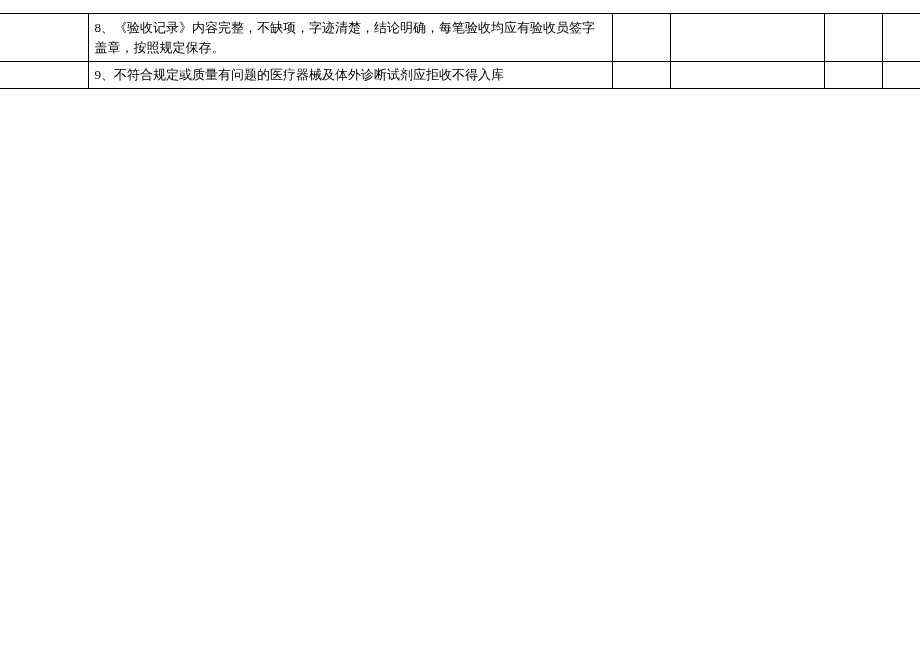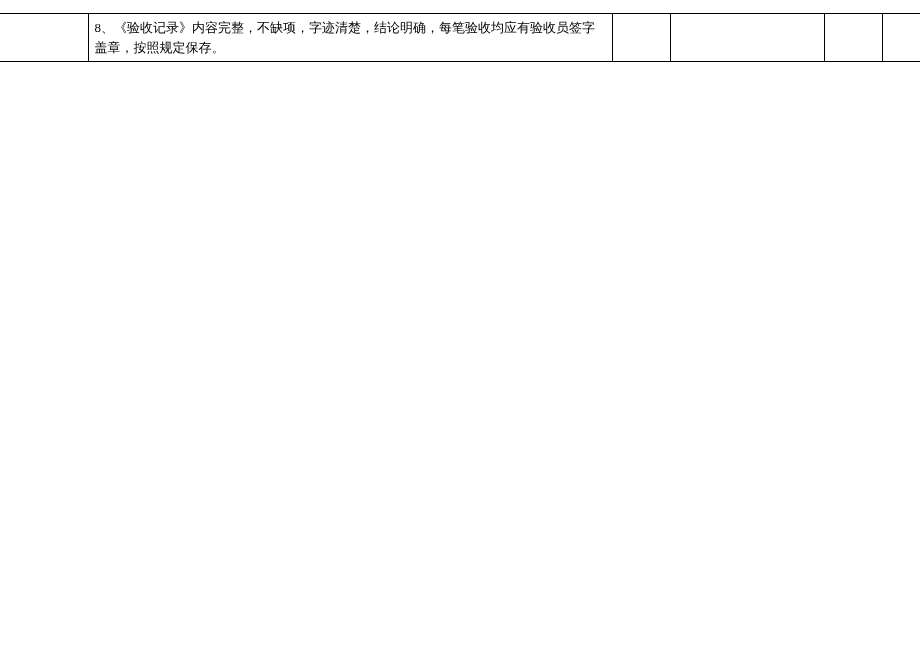--- a/index.html
+++ b/index.html
@@ -55,14 +55,22 @@
 <table class="table-fragment">
   <tbody>
       <tr class="row-8">
     <td class="col-first"></td>
     <td class="col-content">8、《验收记录》内容完整，不缺项，字迹清楚，结论明确，每笔验收均应有验收员签字盖章，按照规定保存。</td>
     <td class="col-3"></td>
     <td class="col-4"></td>
     <td class="col-5"></td>
     <td class="col-6"></td>
   </tr>
+  <tr class="row-9">
+    <td class="col-first"></td>
+    <td class="col-content">9、不符合规定或质量有问题的医疗器械及体外诊断试剂应拒收不得入库</td>
+    <td class="col-3"></td>
+    <td class="col-4"></td>
+    <td class="col-5"></td>
+    <td class="col-6"></td>
+  </tr>
 </tbody>
   </table>
 
 </body></html>

